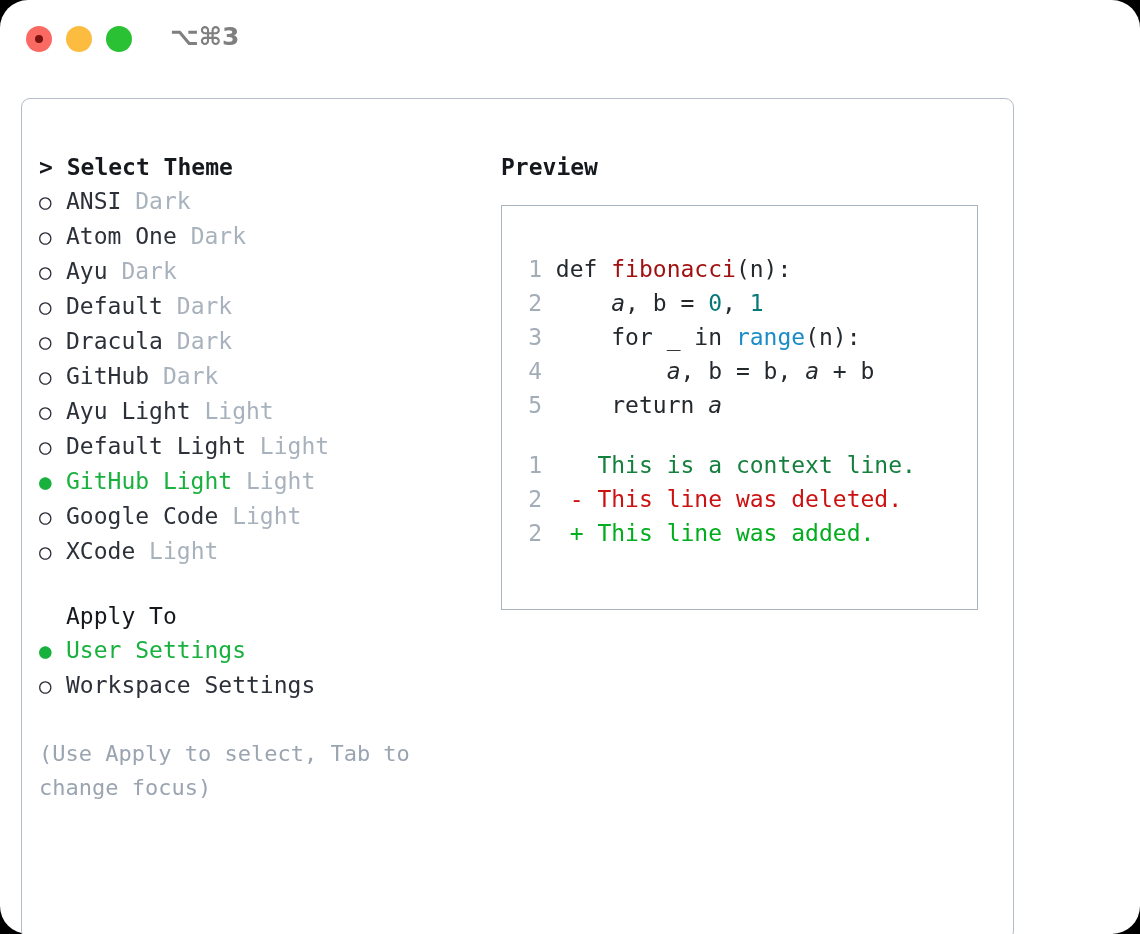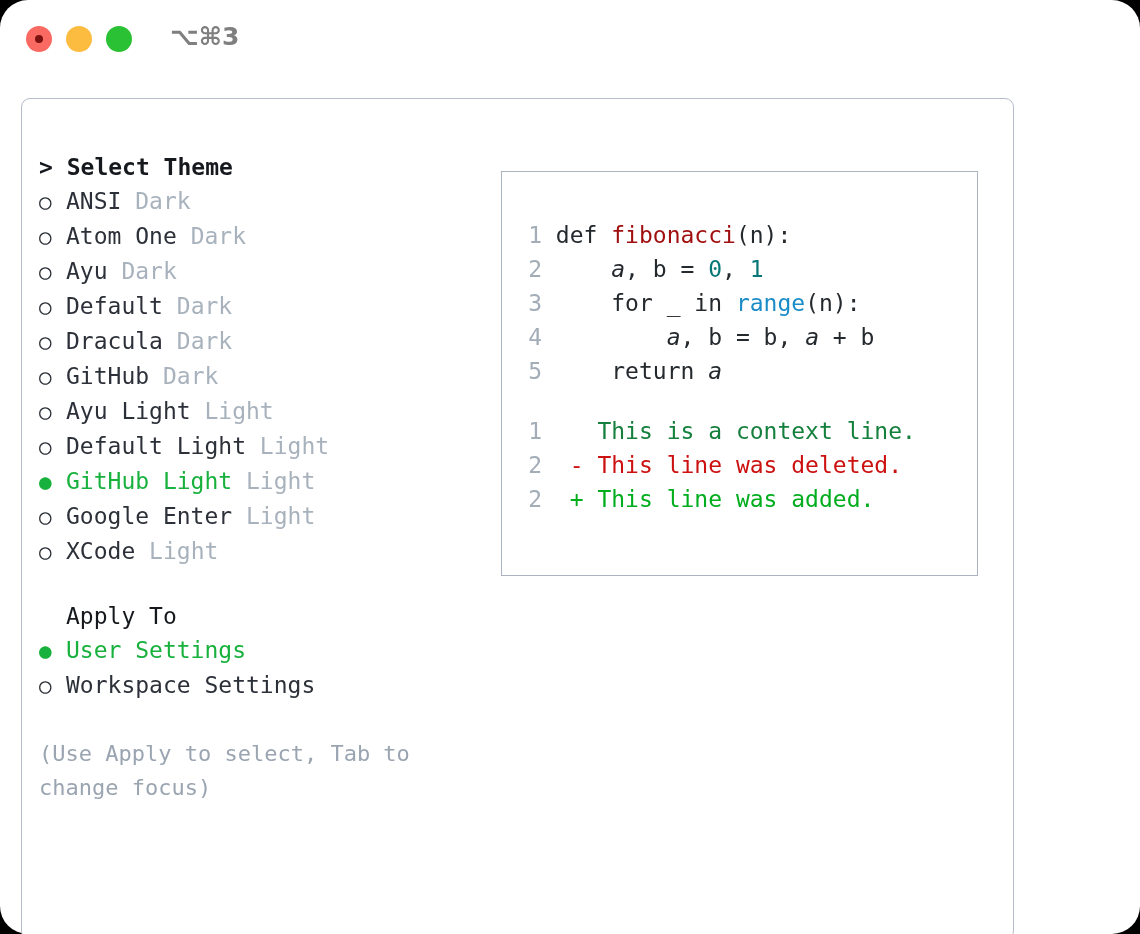--- a/index.html
+++ b/index.html
@@ -191,36 +191,37 @@
       <div id="theme-list">
           <div class="opt-row"><span class="marker off">○</span><span class="opt-name">ANSI</span><span class="opt-tag"> Dark</span></div>
           <div class="opt-row"><span class="marker off">○</span><span class="opt-name">Atom One</span><span class="opt-tag"> Dark</span></div>
           <div class="opt-row"><span class="marker off">○</span><span class="opt-name">Ayu</span><span class="opt-tag"> Dark</span></div>
           <div class="opt-row"><span class="marker off">○</span><span class="opt-name">Default</span><span class="opt-tag"> Dark</span></div>
           <div class="opt-row"><span class="marker off">○</span><span class="opt-name">Dracula</span><span class="opt-tag"> Dark</span></div>
           <div class="opt-row"><span class="marker off">○</span><span class="opt-name">GitHub</span><span class="opt-tag"> Dark</span></div>
           <div class="opt-row"><span class="marker off">○</span><span class="opt-name">Ayu Light</span><span class="opt-tag"> Light</span></div>
           <div class="opt-row"><span class="marker off">○</span><span class="opt-name">Default Light</span><span class="opt-tag"> Light</span></div>
           <div class="opt-row selected"><span class="marker on">●</span><span class="opt-name">GitHub Light</span><span class="opt-tag"> Light</span></div>
-          <div class="opt-row"><span class="marker off">○</span><span class="opt-name">Google Enter</span><span class="opt-tag"> Light</span></div>
+          <div class="opt-row"><span class="marker off">○</span><span class="opt-name">Google Code</span><span class="opt-tag"> Light</span></div>
           <div class="opt-row"><span class="marker off">○</span><span class="opt-name">XCode</span><span class="opt-tag"> Light</span></div>
         </div>
 
       <div id="apply-block">
         <div class="apply-head">Apply To</div>
         <div id="apply-list">
             <div class="opt-row selected"><span class="marker on">●</span><span class="opt-name">User Settings</span></div>
             <div class="opt-row"><span class="marker off">○</span><span class="opt-name">Workspace Settings</span></div>
           </div>
       </div>
 
       <div id="hint">(Use Apply to select, Tab to change focus)</div>
     </div>
 
     <div id="right-col">
+      <div id="preview-title">Preview</div>
       <div id="preview-box">
         <div id="code-area">
             <div class="code-line"><span class="ln">1</span> <span>def </span><span class="tok-fn">fibonacci</span><span>(n):</span></div>
             <div class="code-line"><span class="ln">2</span> <span>    </span><span class="ital">a</span><span>, b = </span><span class="tok-num">0</span><span>, </span><span class="tok-num">1</span></div>
             <div class="code-line"><span class="ln">3</span> <span>    for _ in </span><span class="tok-kwfn">range</span><span>(n):</span></div>
             <div class="code-line"><span class="ln">4</span> <span>        </span><span class="ital">a</span><span>, b = b, </span><span class="ital">a</span><span> + b</span></div>
             <div class="code-line"><span class="ln">5</span> <span>    return </span><span class="ital">a</span></div>
             <div class="gap"></div>
             <div class="code-line"><span class="ln">1</span>  <span class="diff-ctx"> </span><span class="diff-ctx"> This is a context line.</span></div>
             <div class="code-line"><span class="ln">2</span>  <span class="diff-del">-</span><span class="diff-del"> This line was deleted.</span></div>

